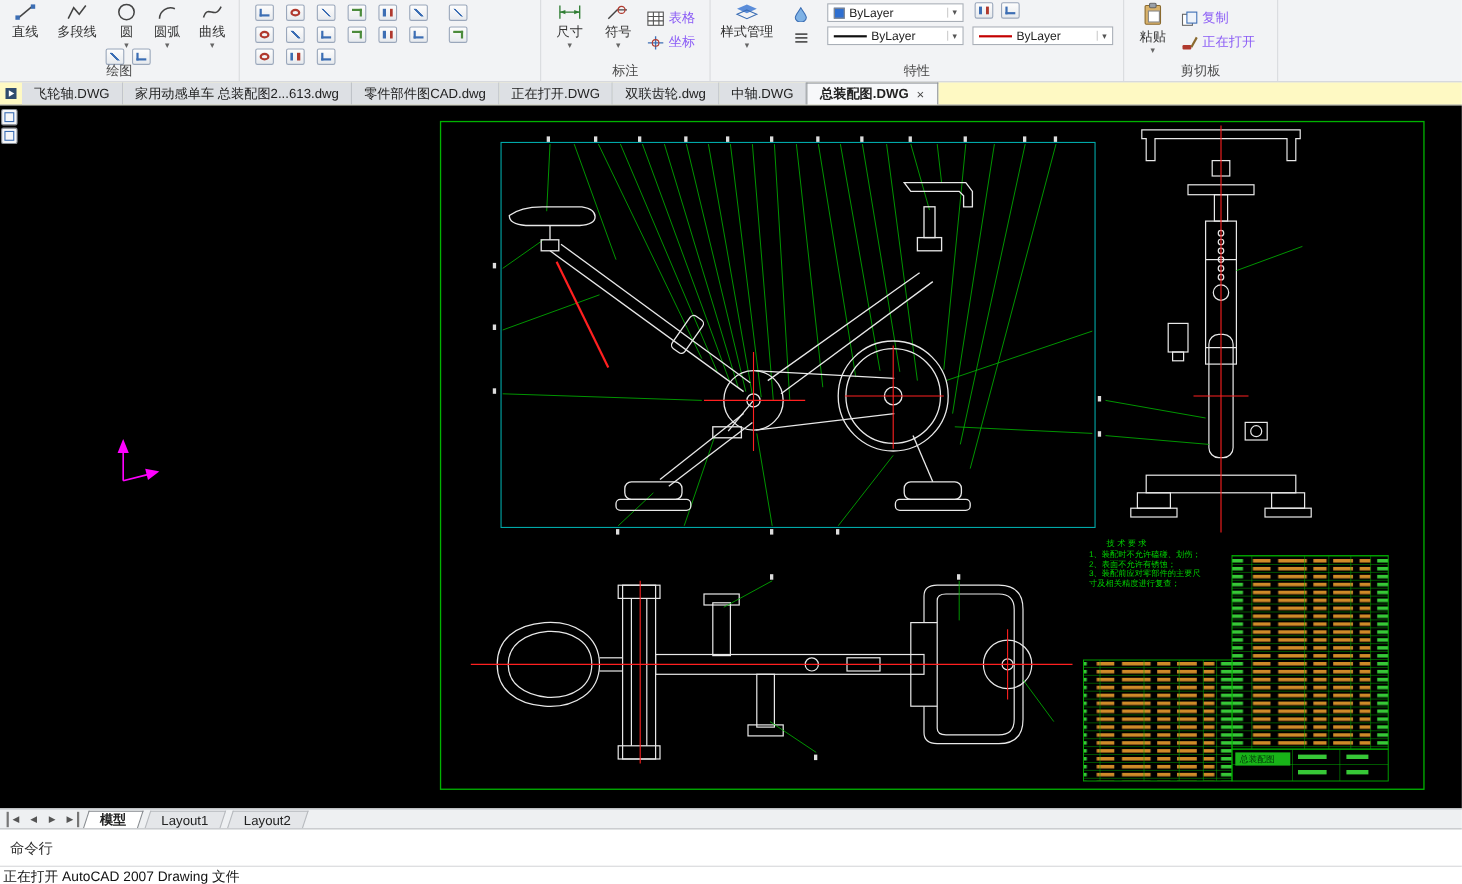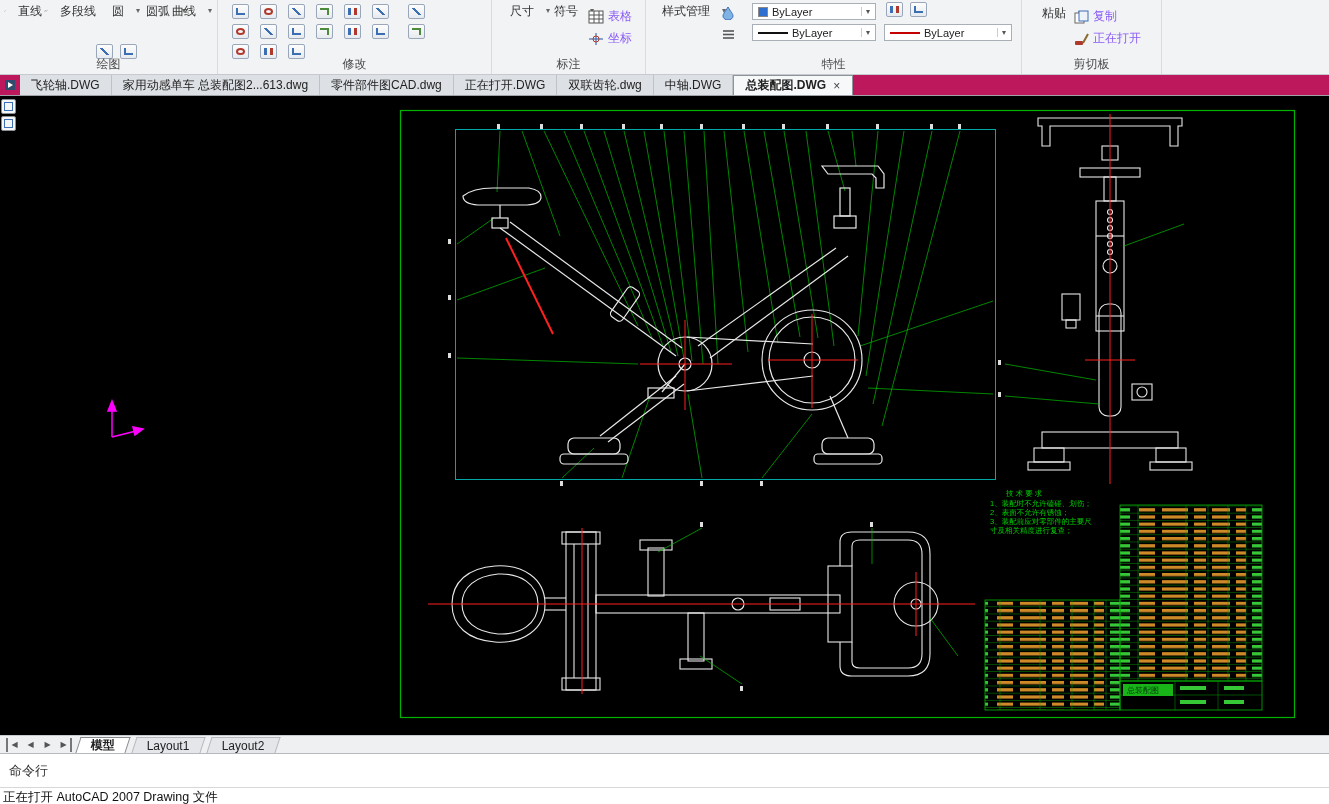--- a/index.html
+++ b/index.html
@@ -3,41 +3,41 @@
 <meta charset="utf-8">
 <style>
 *{margin:0;padding:0;box-sizing:border-box;}
 html,body{width:1329px;height:804px;overflow:hidden;background:#fff;font-family:"Liberation Sans",sans-serif;}
 #app{position:relative;width:1329px;height:804px;}
 
 
 #ribbon{position:absolute;top:0;left:0;width:1329px;height:75px;background:#f2f3f5;border-bottom:1px solid #c6c9cd;}
 .panel{position:absolute;top:0;height:74px;border-right:1px solid #d9dbde;}
 .panel-label{position:absolute;bottom:1px;left:0;width:100%;text-align:center;font-size:12px;color:#4a4a4a;white-space:nowrap;}
-.bigbtn{position:absolute;display:flex;flex-direction:row;align-items:center;gap:12px;font-size:12px;color:#333;cursor:default;white-space:nowrap;}
+.bigbtn{position:absolute;display:flex;flex-direction:column;align-items:center;gap:1px;font-size:12px;color:#333;cursor:default;white-space:nowrap;}
 .bigbtn svg{display:block;}
 .caret8{font-size:8px;line-height:6px;color:#666;}
 .smicon{position:absolute;width:20px;height:17px;display:flex;align-items:center;justify-content:center;border-radius:2px;}
 .hrowbtn{position:absolute;display:flex;align-items:center;gap:4px;font-size:12px;color:#8b5cf6;white-space:nowrap;}
 .dd{position:absolute;background:#fff;border:1px solid #a9afb7;display:flex;align-items:center;font-size:11px;color:#222;height:17px;padding:0 1px;}
 .dd .swline{flex:0 0 30px;height:2px;background:#111;margin:0 4px;}
 .dd .swline.red{background:#c40000;}
 .dd .swsq{flex:0 0 10px;height:10px;background:#2f6fd0;margin:0 4px;border:1px solid #888;}
 .dd .val{flex:1;overflow:hidden;white-space:nowrap;text-overflow:ellipsis;}
 .dd .ddc{flex:0 0 13px;text-align:center;font-size:8px;color:#555;border-left:1px solid #ccc;}
 .tool{position:absolute;width:17px;height:15px;border:1px solid #9aa7bb;background:linear-gradient(180deg,#fdfdfd,#e7eaee);border-radius:2px;}
 .tool:after{content:"";position:absolute;left:3px;top:3px;right:3px;bottom:3px;}
 .tA:after{border-left:2px solid #3c6eb4;border-bottom:2px solid #3c6eb4;}
 .tB:after{border:2px solid #b0392e;border-radius:50%;}
 .tC:after{background:linear-gradient(45deg,transparent 42%,#3c6eb4 42%,#3c6eb4 58%,transparent 58%);}
 .tD:after{border-top:2px solid #4b8b3b;border-right:2px solid #4b8b3b;}
 .tE:after{background:linear-gradient(90deg,#3c6eb4 30%,transparent 30%,transparent 70%,#b0392e 70%);}
 
 
-#doctabs{position:absolute;top:75px;left:0;width:1329px;height:21px;background:#be185d;display:flex;align-items:stretch;border-bottom:1px solid #9fa3a8;}
+#doctabs{position:absolute;top:75px;left:0;width:1329px;height:21px;background:#fef9c3;display:flex;align-items:stretch;border-bottom:1px solid #9fa3a8;}
 .tabmenu{width:20px;display:flex;align-items:center;justify-content:center;}
 .dtab{display:flex;align-items:center;gap:6px;padding:0 11px;font-size:12px;color:#222;background:#dde0e4;border-right:1px solid #bfc3c8;white-space:nowrap;}
 .dtab.active{background:#f7f8fa;border-top:1px solid #8f949a;border-left:1px solid #8f949a;border-right:1px solid #8f949a;}
 .dtab .closex{font-size:12px;color:#444;padding:0 1px;}
 
 
 #canvas{position:absolute;top:96px;left:0;width:1329px;height:639px;background:#000;}
 .minitool{position:absolute;width:15px;height:15px;background:#f5f6f8;border:1px solid #8b9097;border-radius:2px;}
 .minitool:after{content:"";position:absolute;left:2px;top:2px;right:2px;bottom:2px;border:1px solid #3c6eb4;}
 
@@ -116,21 +116,20 @@
       <span class="tool tC" style="left:42px;top:24px;"></span>
       <span class="tool tA" style="left:70px;top:24px;"></span>
       <span class="tool tD" style="left:98px;top:24px;"></span>
       <span class="tool tE" style="left:126px;top:24px;"></span>
       <span class="tool tA" style="left:154px;top:24px;"></span>
       <span class="tool tC" style="left:190px;top:4px;"></span>
       <span class="tool tD" style="left:190px;top:24px;"></span>
       <span class="tool tB" style="left:14px;top:44px;"></span>
       <span class="tool tE" style="left:42px;top:44px;"></span>
       <span class="tool tA" style="left:70px;top:44px;"></span>
-      <div class="panel-label">修改</div>
     </div>
 
     <div class="panel" style="left:492px;width:154px;">
       <div class="bigbtn" style="left:6px;top:2px;width:40px;">
         <svg class="ic" width="22" height="18" viewBox="0 0 22 18">
             <line x1="2" y1="3" x2="2" y2="15" stroke="#2e7d32" stroke-width="1.2"></line>
             <line x1="20" y1="3" x2="20" y2="15" stroke="#2e7d32" stroke-width="1.2"></line>
             <line x1="2" y1="9" x2="20" y2="9" stroke="#2e7d32" stroke-width="1.2"></line>
             <polygon points="2,9 7,7 7,11" fill="#2e7d32"></polygon>
             <polygon points="20,9 15,7 15,11" fill="#2e7d32"></polygon>

